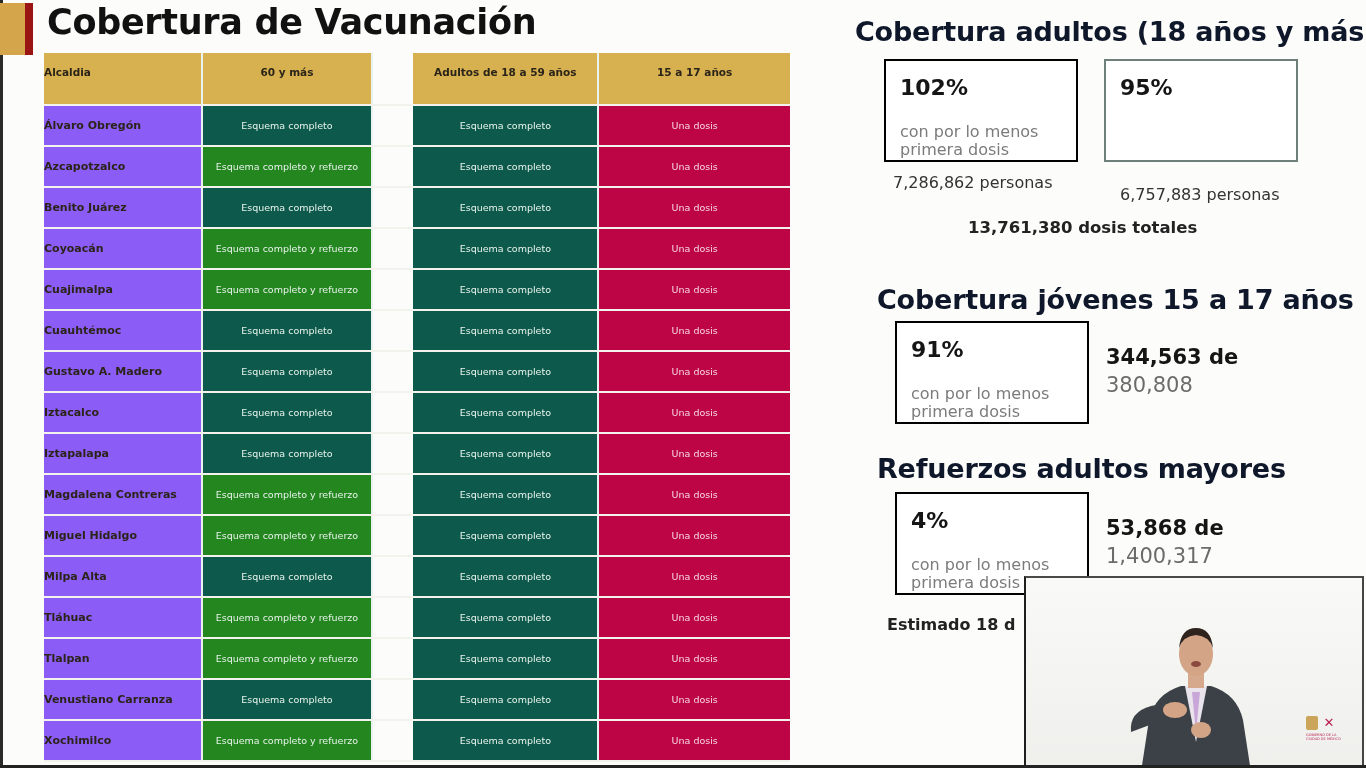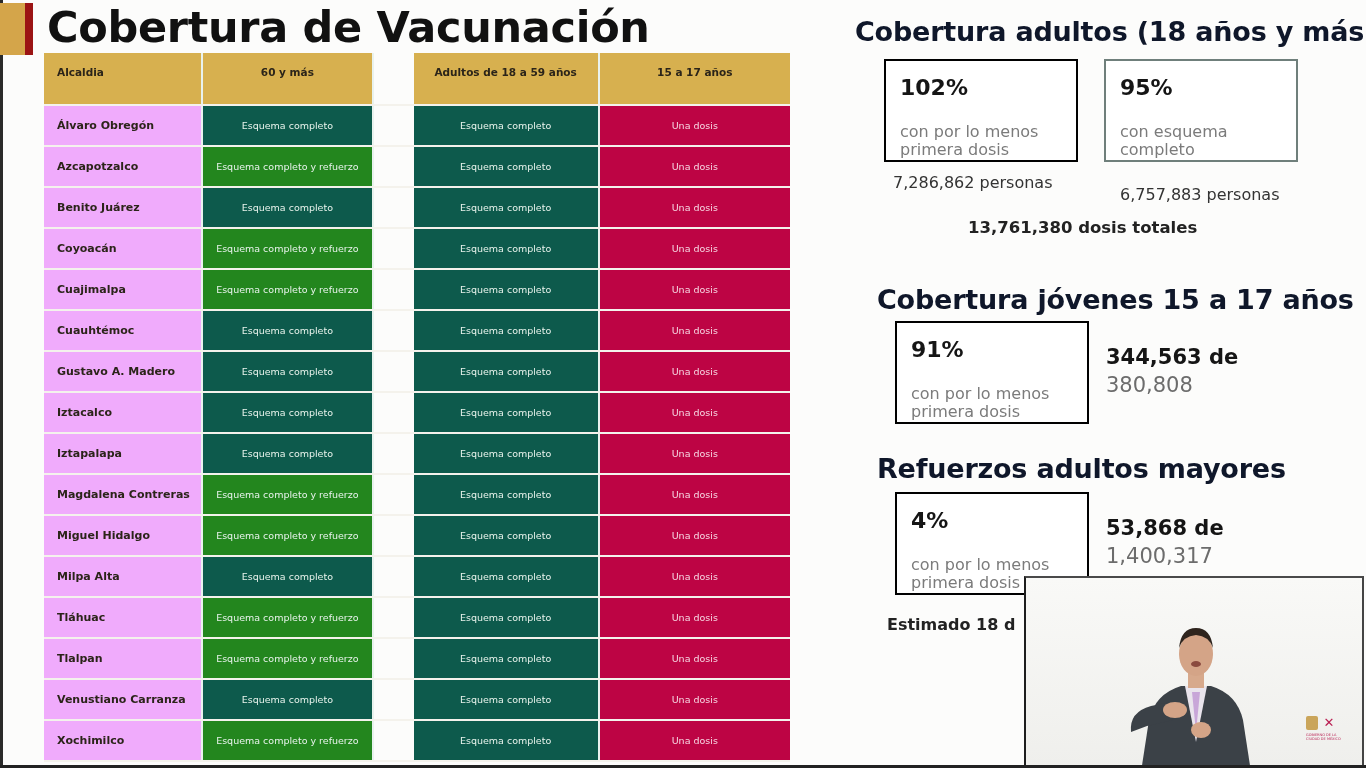--- a/index.html
+++ b/index.html
@@ -3,27 +3,27 @@
 <meta charset="utf-8">
 <style>
   * { box-sizing: border-box; margin: 0; padding: 0; }
   html, body { width: 1366px; height: 768px; overflow: hidden; background: #fbfbfa; font-family: "DejaVu Sans", sans-serif; }
   .stage { position: relative; width: 1366px; height: 768px; background: #fcfcfb; }
   .leftedge { position: absolute; left: 0; top: 0; width: 3px; height: 768px; background: #2a2a2a; }
   .bottomedge { position: absolute; left: 0; bottom: 0; width: 1366px; height: 3px; background: #222; }
   .accent { position: absolute; left: 0; top: 3px; width: 34px; height: 52px; }
   .accent .gold { position: absolute; left: 0; top: 0; width: 25px; height: 52px; background: #d4a54a; }
   .accent .red { position: absolute; left: 25px; top: 0; width: 8px; height: 52px; background: #9b1414; }
-  .title { position: absolute; left: 47px; top: 2px; font-size: 43px; font-weight: bold; color: #111; letter-spacing: -0.3px; white-space: nowrap; }
+  .title { position: absolute; left: 47px; top: 2px; font-size: 35px; font-weight: bold; color: #111; letter-spacing: -0.3px; white-space: nowrap; }
 
   .table { position: absolute; left: 44px; top: 53px; width: 746px; }
   .row { display: flex; height: 41px; border-bottom: 2px solid #f4f2ec; }
   .row.header { height: 53px; border-bottom: 2px solid #f4f2ec; }
   .cell { display: flex; align-items: center; justify-content: center; font-size: 9.5px; color: #e8f3ec; border-right: 2px solid #e9f2ee; }
-  .c0 { width: 167px; justify-content: flex-start; padding-left: 13px; font-size: 11px; font-weight: bold; color: #2b2419; background: #f0abfc; }
+  .c0 { width: 167px; justify-content: flex-start; font-size: 11px; font-weight: bold; color: #2b2419; background: #8b5cf6; }
   .c1 { width: 180px; }
   .c2 { width: 196px; margin-left: 40px; }
   .c3 { width: 201px; border-right: none; }
   .header .cell { background: #d7b04f; color: #2b2419; font-weight: bold; font-size: 10.5px; align-items: flex-start; padding-top: 13px; }
   .header .c0 { }
   .st-completo { background: #0d5a4c; }
   .st-refuerzo { background: #23861e; }
   .st-una { background: #bd0444; color: #f7d7e2; }
 
   .right { position: absolute; left: 840px; top: 0; width: 526px; height: 768px; }
@@ -167,21 +167,20 @@
 
   <div class="right">
     <div class="h2" style="left:15px; top:16px;">Cobertura adultos (18 años  y más)</div>
 
     <div class="box" style="left:44px; top:59px; width:194px; height:103px;">
       <div class="pct">102%</div>
       <div class="desc">con por lo menos primera dosis</div>
     </div>
     <div class="box gray" style="left:264px; top:59px; width:194px; height:103px;">
       <div class="pct">95%</div>
-      <div class="desc">con esquema completo</div>
     </div>
     <div class="under" style="left:53px; top:173px;">7,286,862 personas</div>
     <div class="under" style="left:280px; top:173px;margin-top:12px;">6,757,883 personas</div>
     <div class="total" style="left:128px; top:218px;">13,761,380 dosis totales</div>
 
     <div class="h2" style="left:37px; top:284px;text-align:center;">Cobertura jóvenes 15 a 17 años</div>
     <div class="box" style="left:55px; top:321px; width:194px; height:103px;">
       <div class="pct">91%</div>
       <div class="desc">con por lo menos primera dosis</div>
     </div>

